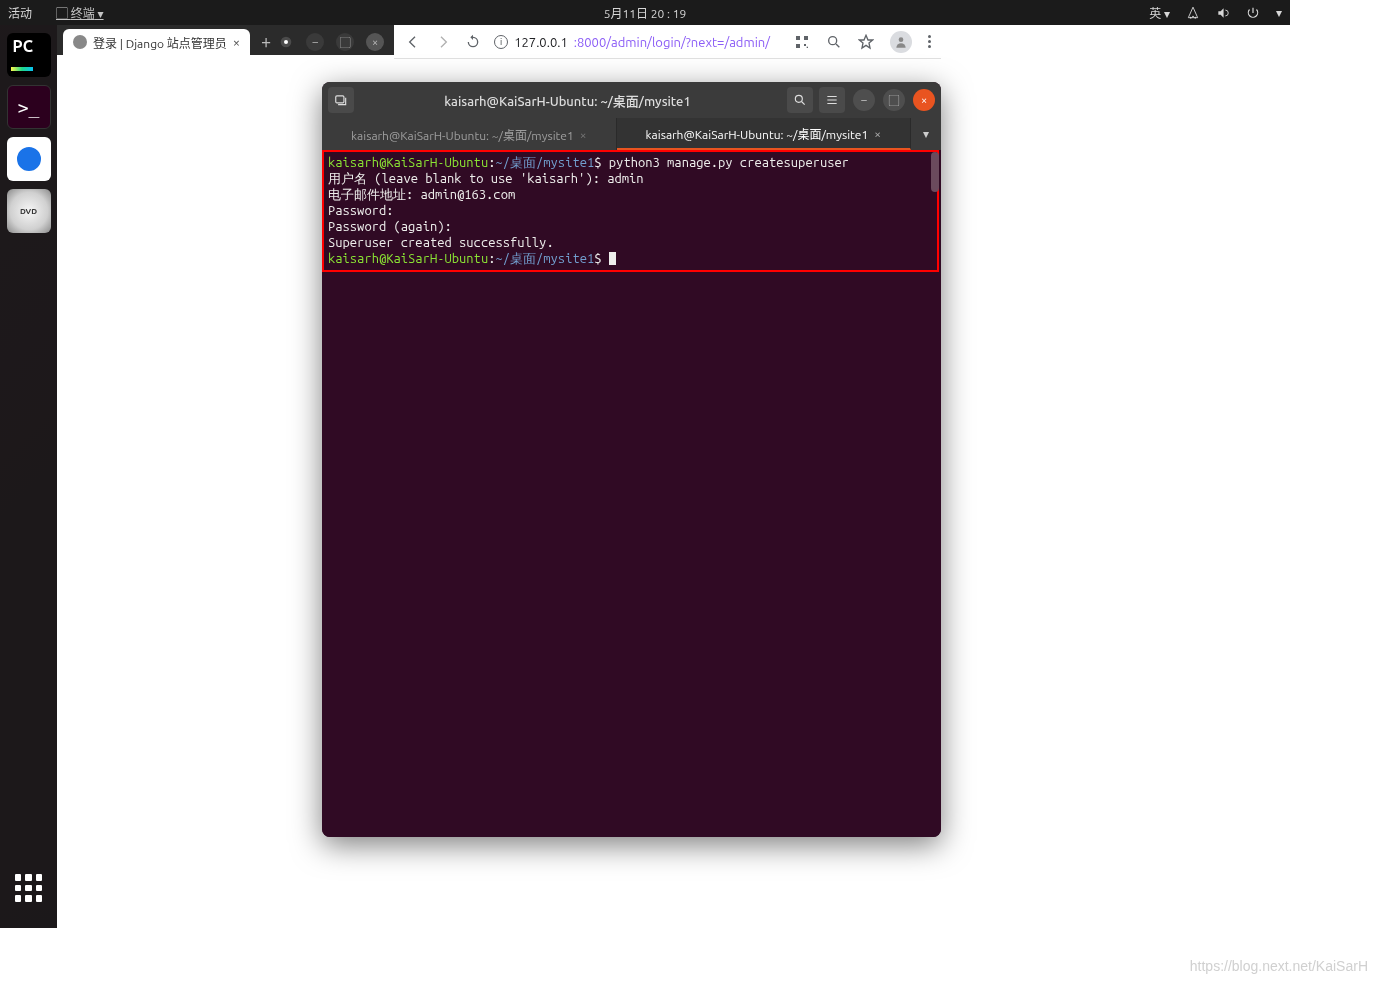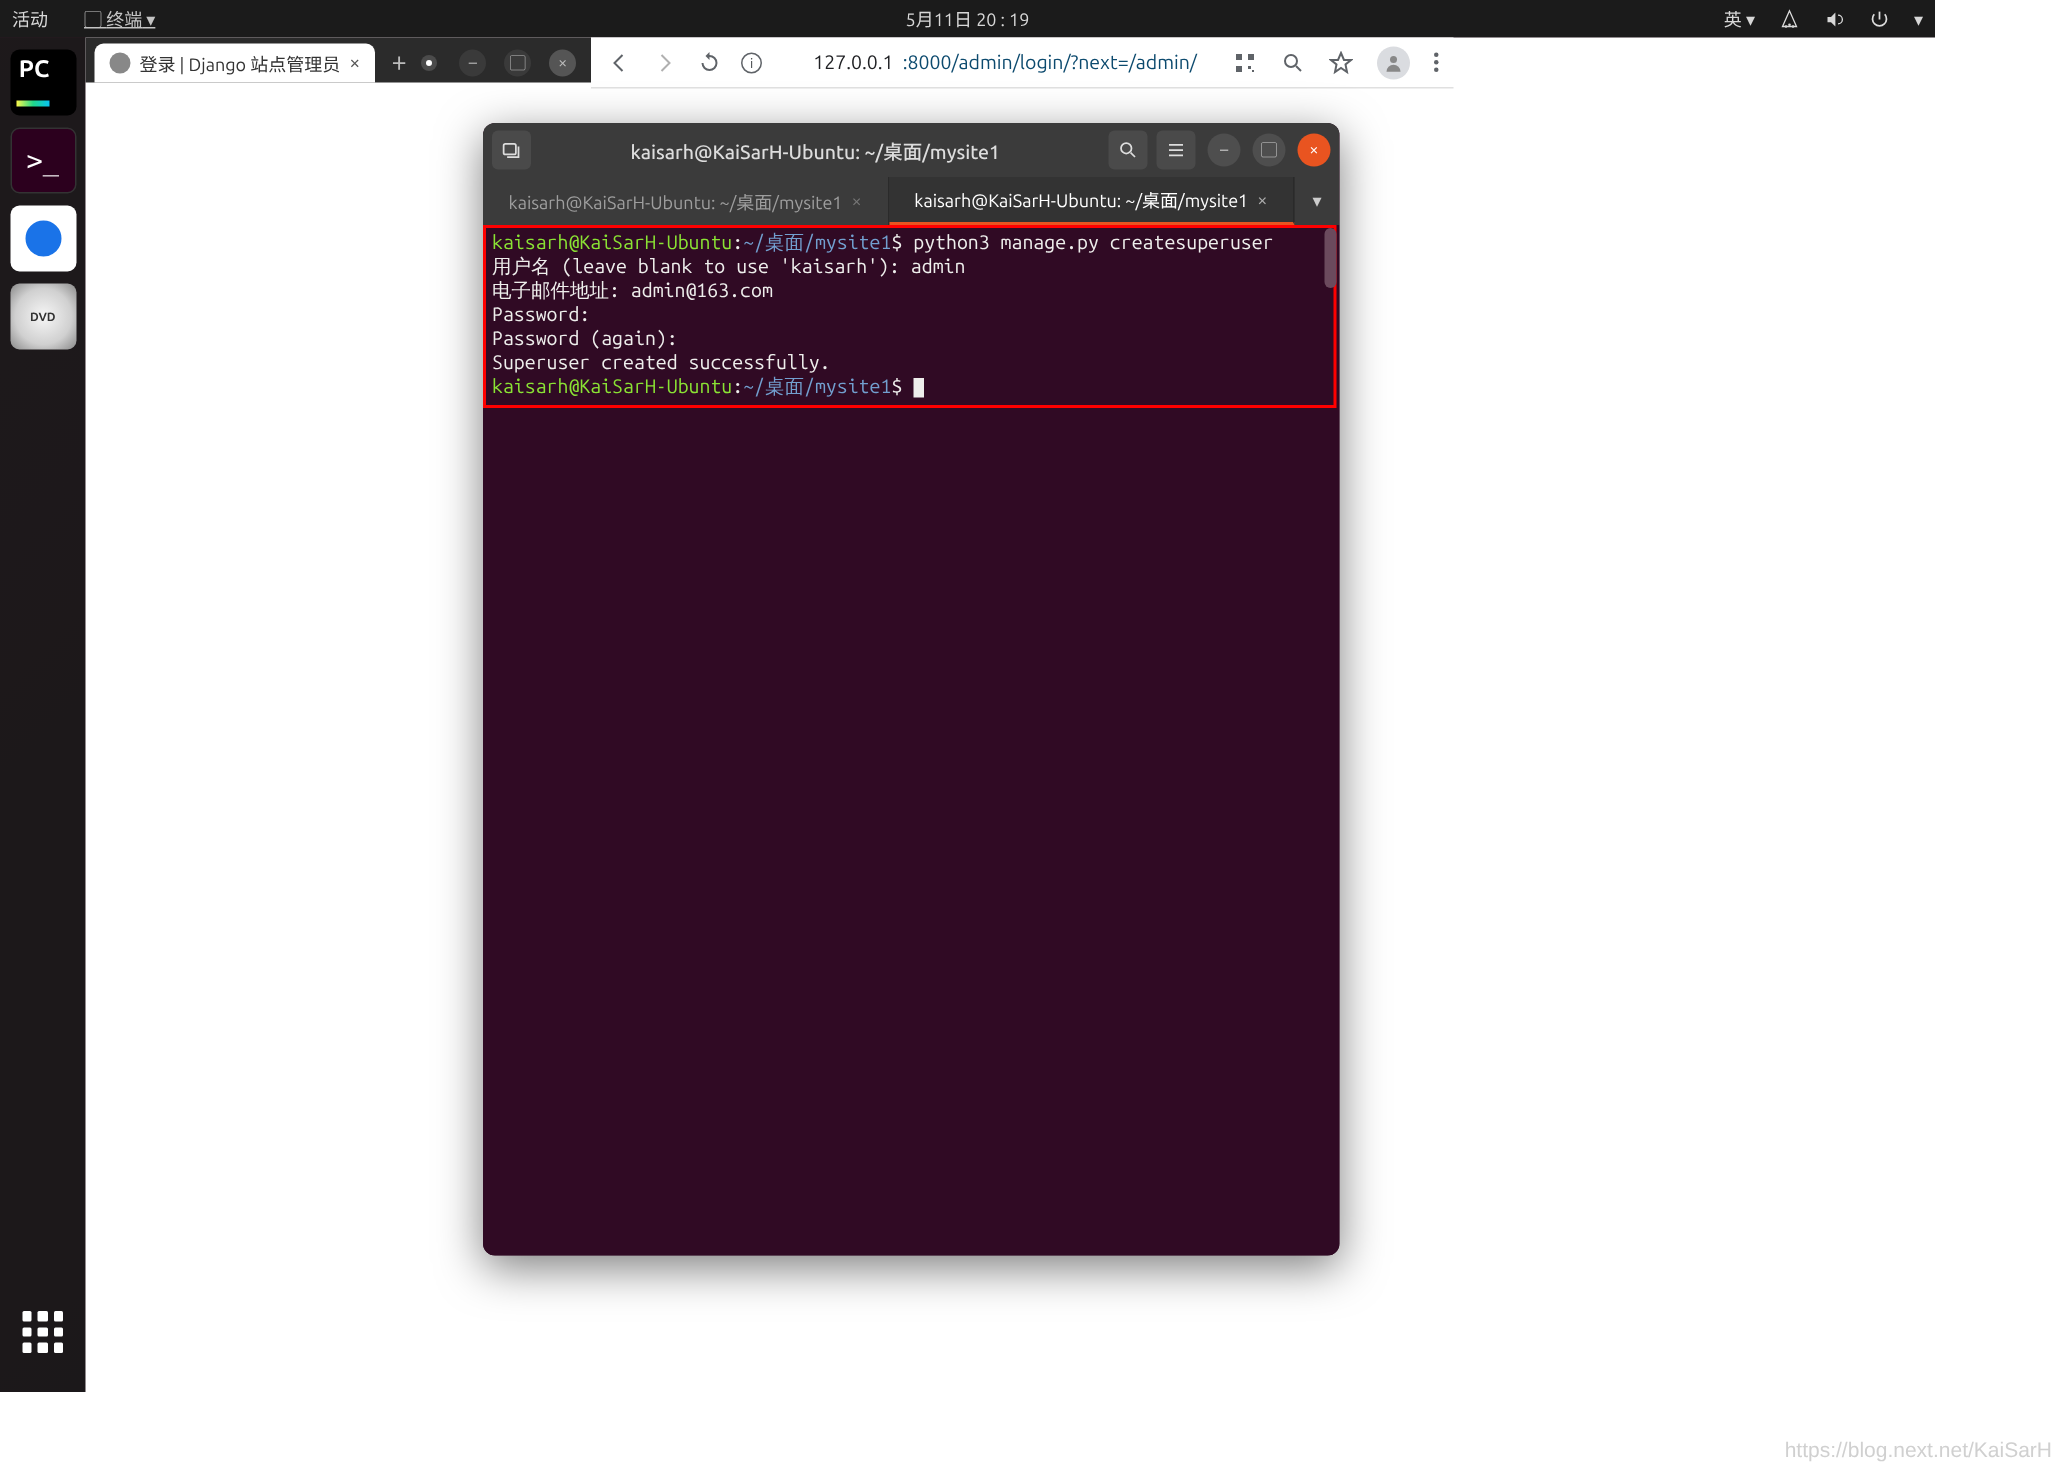--- a/index.html
+++ b/index.html
@@ -81,32 +81,32 @@
 
   .browser-toolbar {
     height: 34px; background:#fff; display:flex; align-items:center; gap:12px;
     padding:0 10px; border-bottom:1px solid #e0e0e0;
   }
   .nav-btn { width:18px; height:18px; display:flex; align-items:center; justify-content:center; }
   .nav-btn svg { width:16px; height:16px; fill:#5f6368; }
   .nav-btn.disabled svg { fill:#b0b0b0; }
   .omnibox { flex: 0 0 auto; display:flex; align-items:center; gap:6px; font-size:13px; color:#3c4043; }
   .omnibox .info { width:14px; height:14px; border-radius:50%; border:1px solid #5f6368; display:flex; align-items:center; justify-content:center; font-size:9px; }
-  .omnibox .host { color:#202124;margin-left:28px; }
-  .omnibox .path { color:#0c4a6e; }
+  .omnibox .host { color:#202124; }
+  .omnibox .path { color:#8b5cf6; }
   .toolbar-spacer { flex:1; }
   .toolbar-icons { display:flex; gap:16px; align-items:center; }
   .toolbar-icons .ti { width:16px; height:16px; }
   .avatar { width:22px; height:22px; border-radius:50%; background:#dadce0; display:flex; align-items:center; justify-content:center; }
   .kebab { display:flex; flex-direction:column; gap:2px; }
   .kebab span { width:3px; height:3px; background:#5f6368; border-radius:50%; }
 
   
   .term-window {
-    position:absolute; left:322px; top:82px; width:571px; height:755px;
+    position:absolute; left:322px; top:82px; width:619px; height:755px;
     background:#300a24; border-radius:8px; overflow:hidden;
     box-shadow:0 8px 30px rgba(0,0,0,0.5);
     display:flex; flex-direction:column;
   }
   .term-header {
     height:36px; background:#3b3b3b; display:flex; align-items:center;
     padding:0 6px; color:#ddd; font-size:13px;
   }
   .term-header .newtab-icon {
     width:26px; height:26px; border-radius:4px; background:#4a4a4a;

